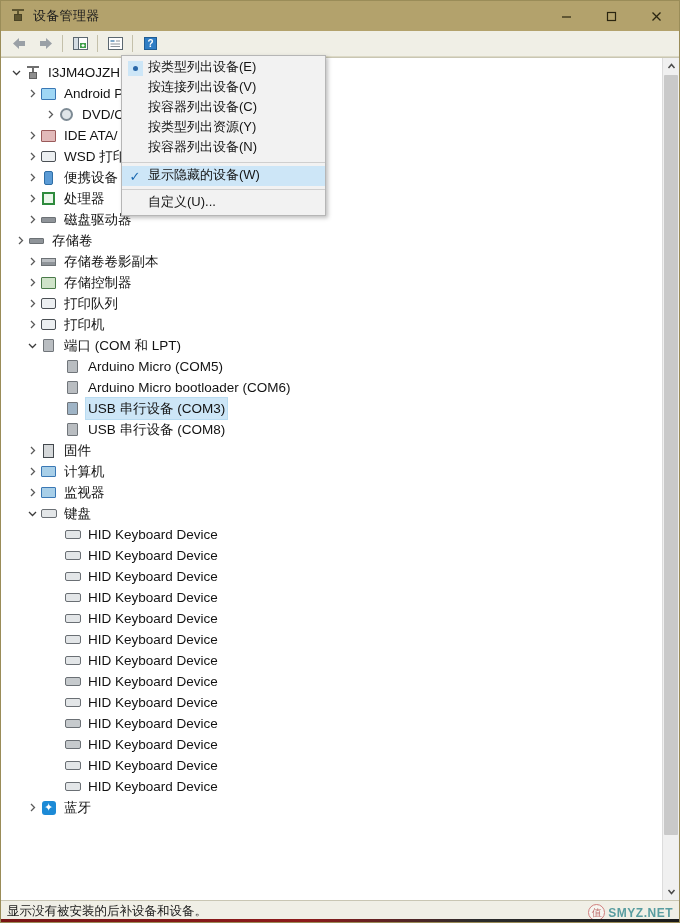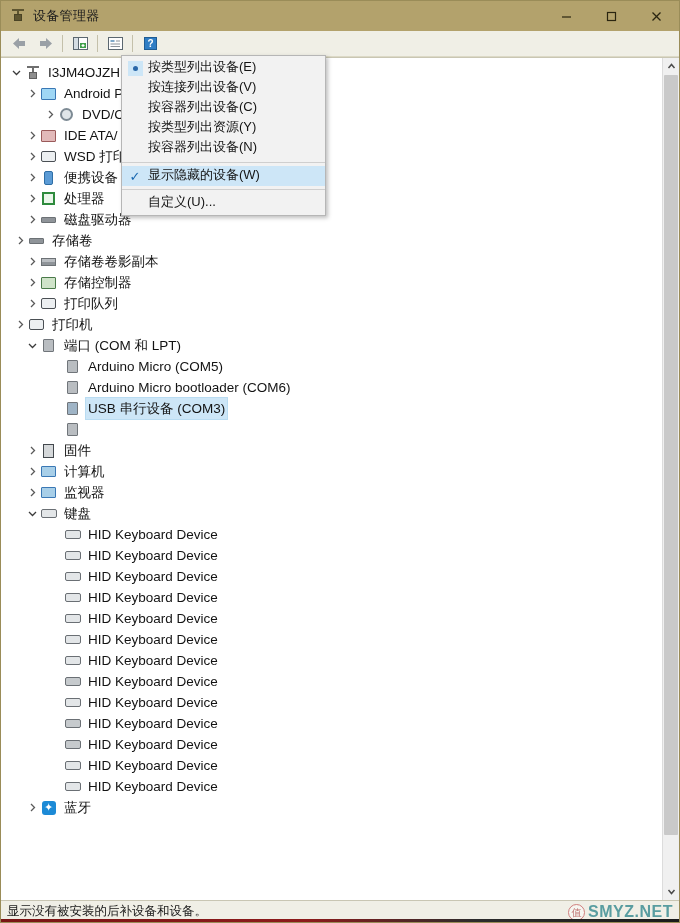--- a/index.html
+++ b/index.html
@@ -238,21 +238,21 @@
     pointer-events: none;
   }
   .wm-circle {
     width: 17px; height: 17px; border-radius: 50%;
     border: 1.5px solid #c96a6a; color: #b85c5c;
     font-size: 10px; line-height: 15px; text-align: center;
     background: rgba(255,255,255,.5);
     font-family: "DejaVu Sans", sans-serif;
   }
   .wm-text {
-    font-size: 16px; font-weight: bold;
+    font-size: 12px; font-weight: bold;
     color: #3f8f94; letter-spacing: .5px;
     font-family: "Liberation Sans", sans-serif;
   }
   
   .bottom-strip {
     position: absolute; left: 0; right: 0; bottom: 0;
     height: 3px;
     background: linear-gradient(90deg,#7a1414 0%, #8d1b1b 45%, #2c2c2c 70%, #1a1a1a 100%);
     z-index: 70;
   }
@@ -475,21 +475,21 @@
             <svg width="9" height="9" viewBox="0 0 9 9">
               <path d="M3 1 L6.5 4.5 L3 8" fill="none" stroke="#5a5a5a" stroke-width="1.3"></path>
             </svg>
           </div>
         <div class="ico">
             <div class="i-printer"></div>
           </div>
         <div class="lbl">打印队列</div>
       </div>
 
-      <div class="row" style="padding-left:12px">
+      <div class="row" style="padding-left:24px">
         <div class="chev">
             <svg width="9" height="9" viewBox="0 0 9 9">
               <path d="M3 1 L6.5 4.5 L3 8" fill="none" stroke="#5a5a5a" stroke-width="1.3"></path>
             </svg>
           </div>
         <div class="ico">
             <div class="i-printer"></div>
           </div>
         <div class="lbl">打印机</div>
       </div>
@@ -521,20 +521,21 @@
       <div class="row selected" style="padding-left:63px">
         <div class="ico">
             <div class="i-port sel"></div>
           </div>
         <div class="lbl">USB 串行设备 (COM3)</div>
       </div>
       <div class="row" style="padding-left:63px">
         <div class="ico">
             <div class="i-port"></div>
           </div>
+        <div class="lbl">USB 串行设备 (COM8)</div>
       </div>
 
       <div class="row" style="padding-left:24px">
         <div class="chev">
             <svg width="9" height="9" viewBox="0 0 9 9">
               <path d="M3 1 L6.5 4.5 L3 8" fill="none" stroke="#5a5a5a" stroke-width="1.3"></path>
             </svg>
           </div>
         <div class="ico">
             <div class="i-firmware"></div>

